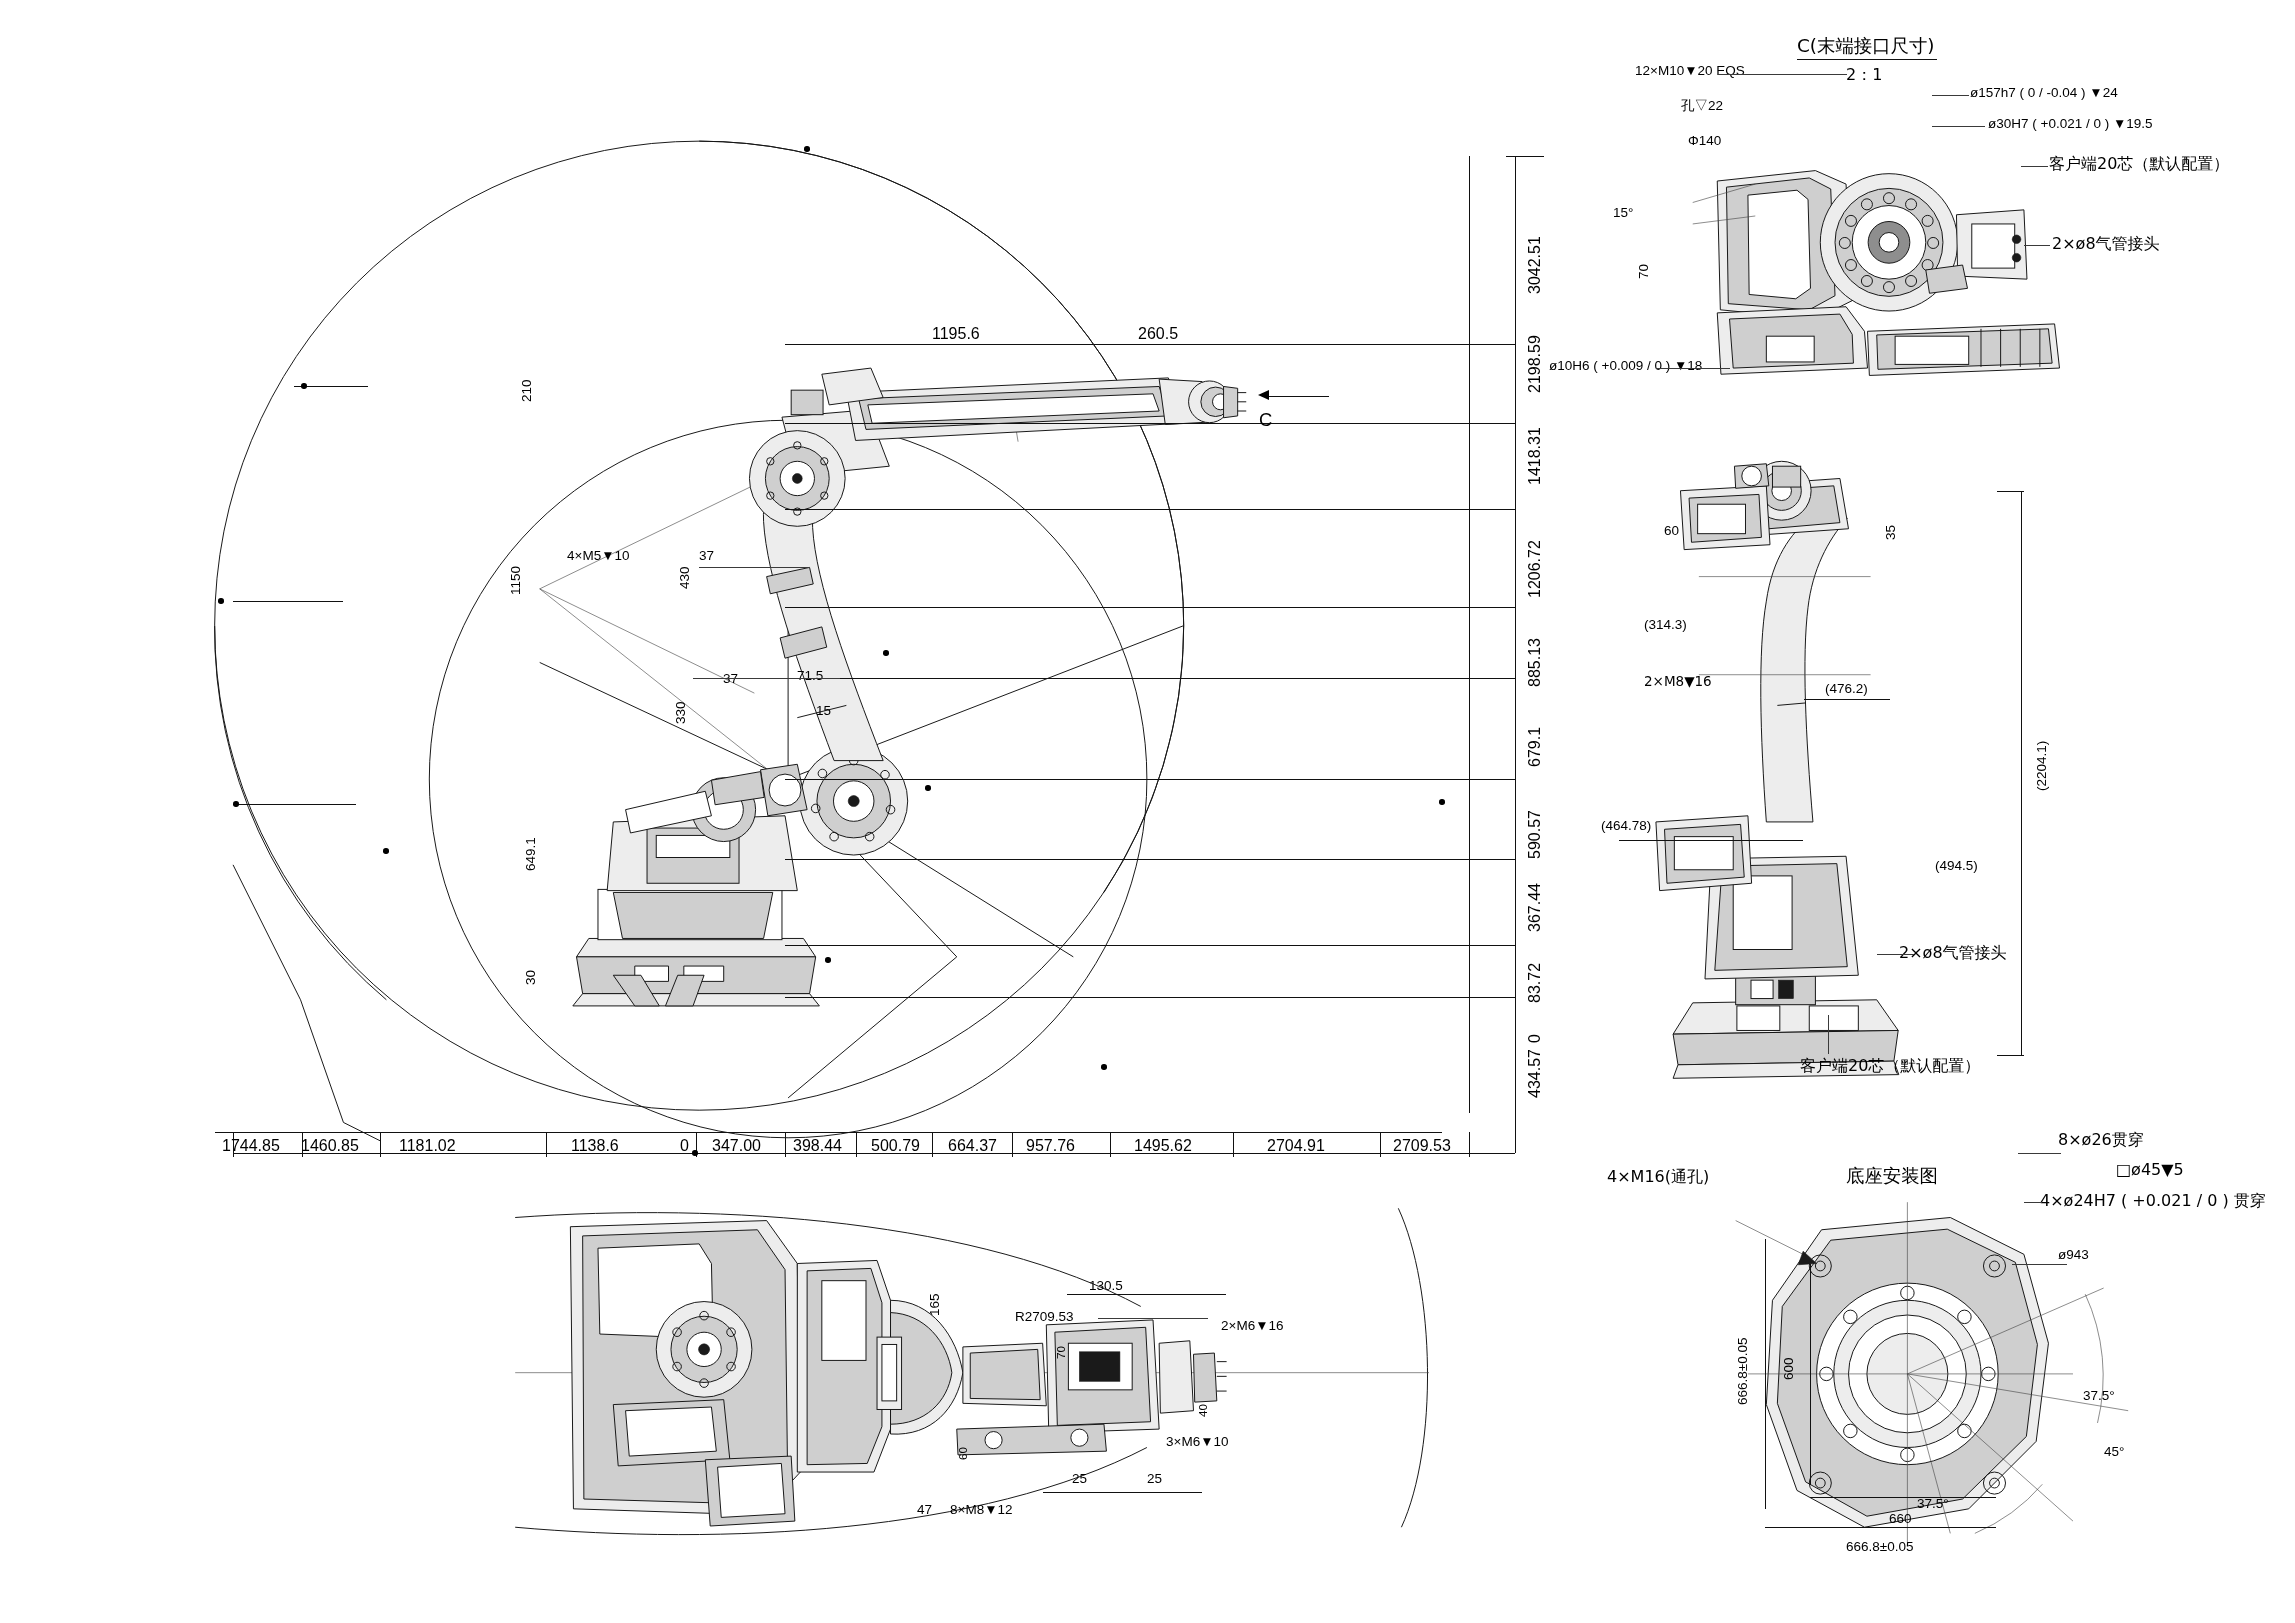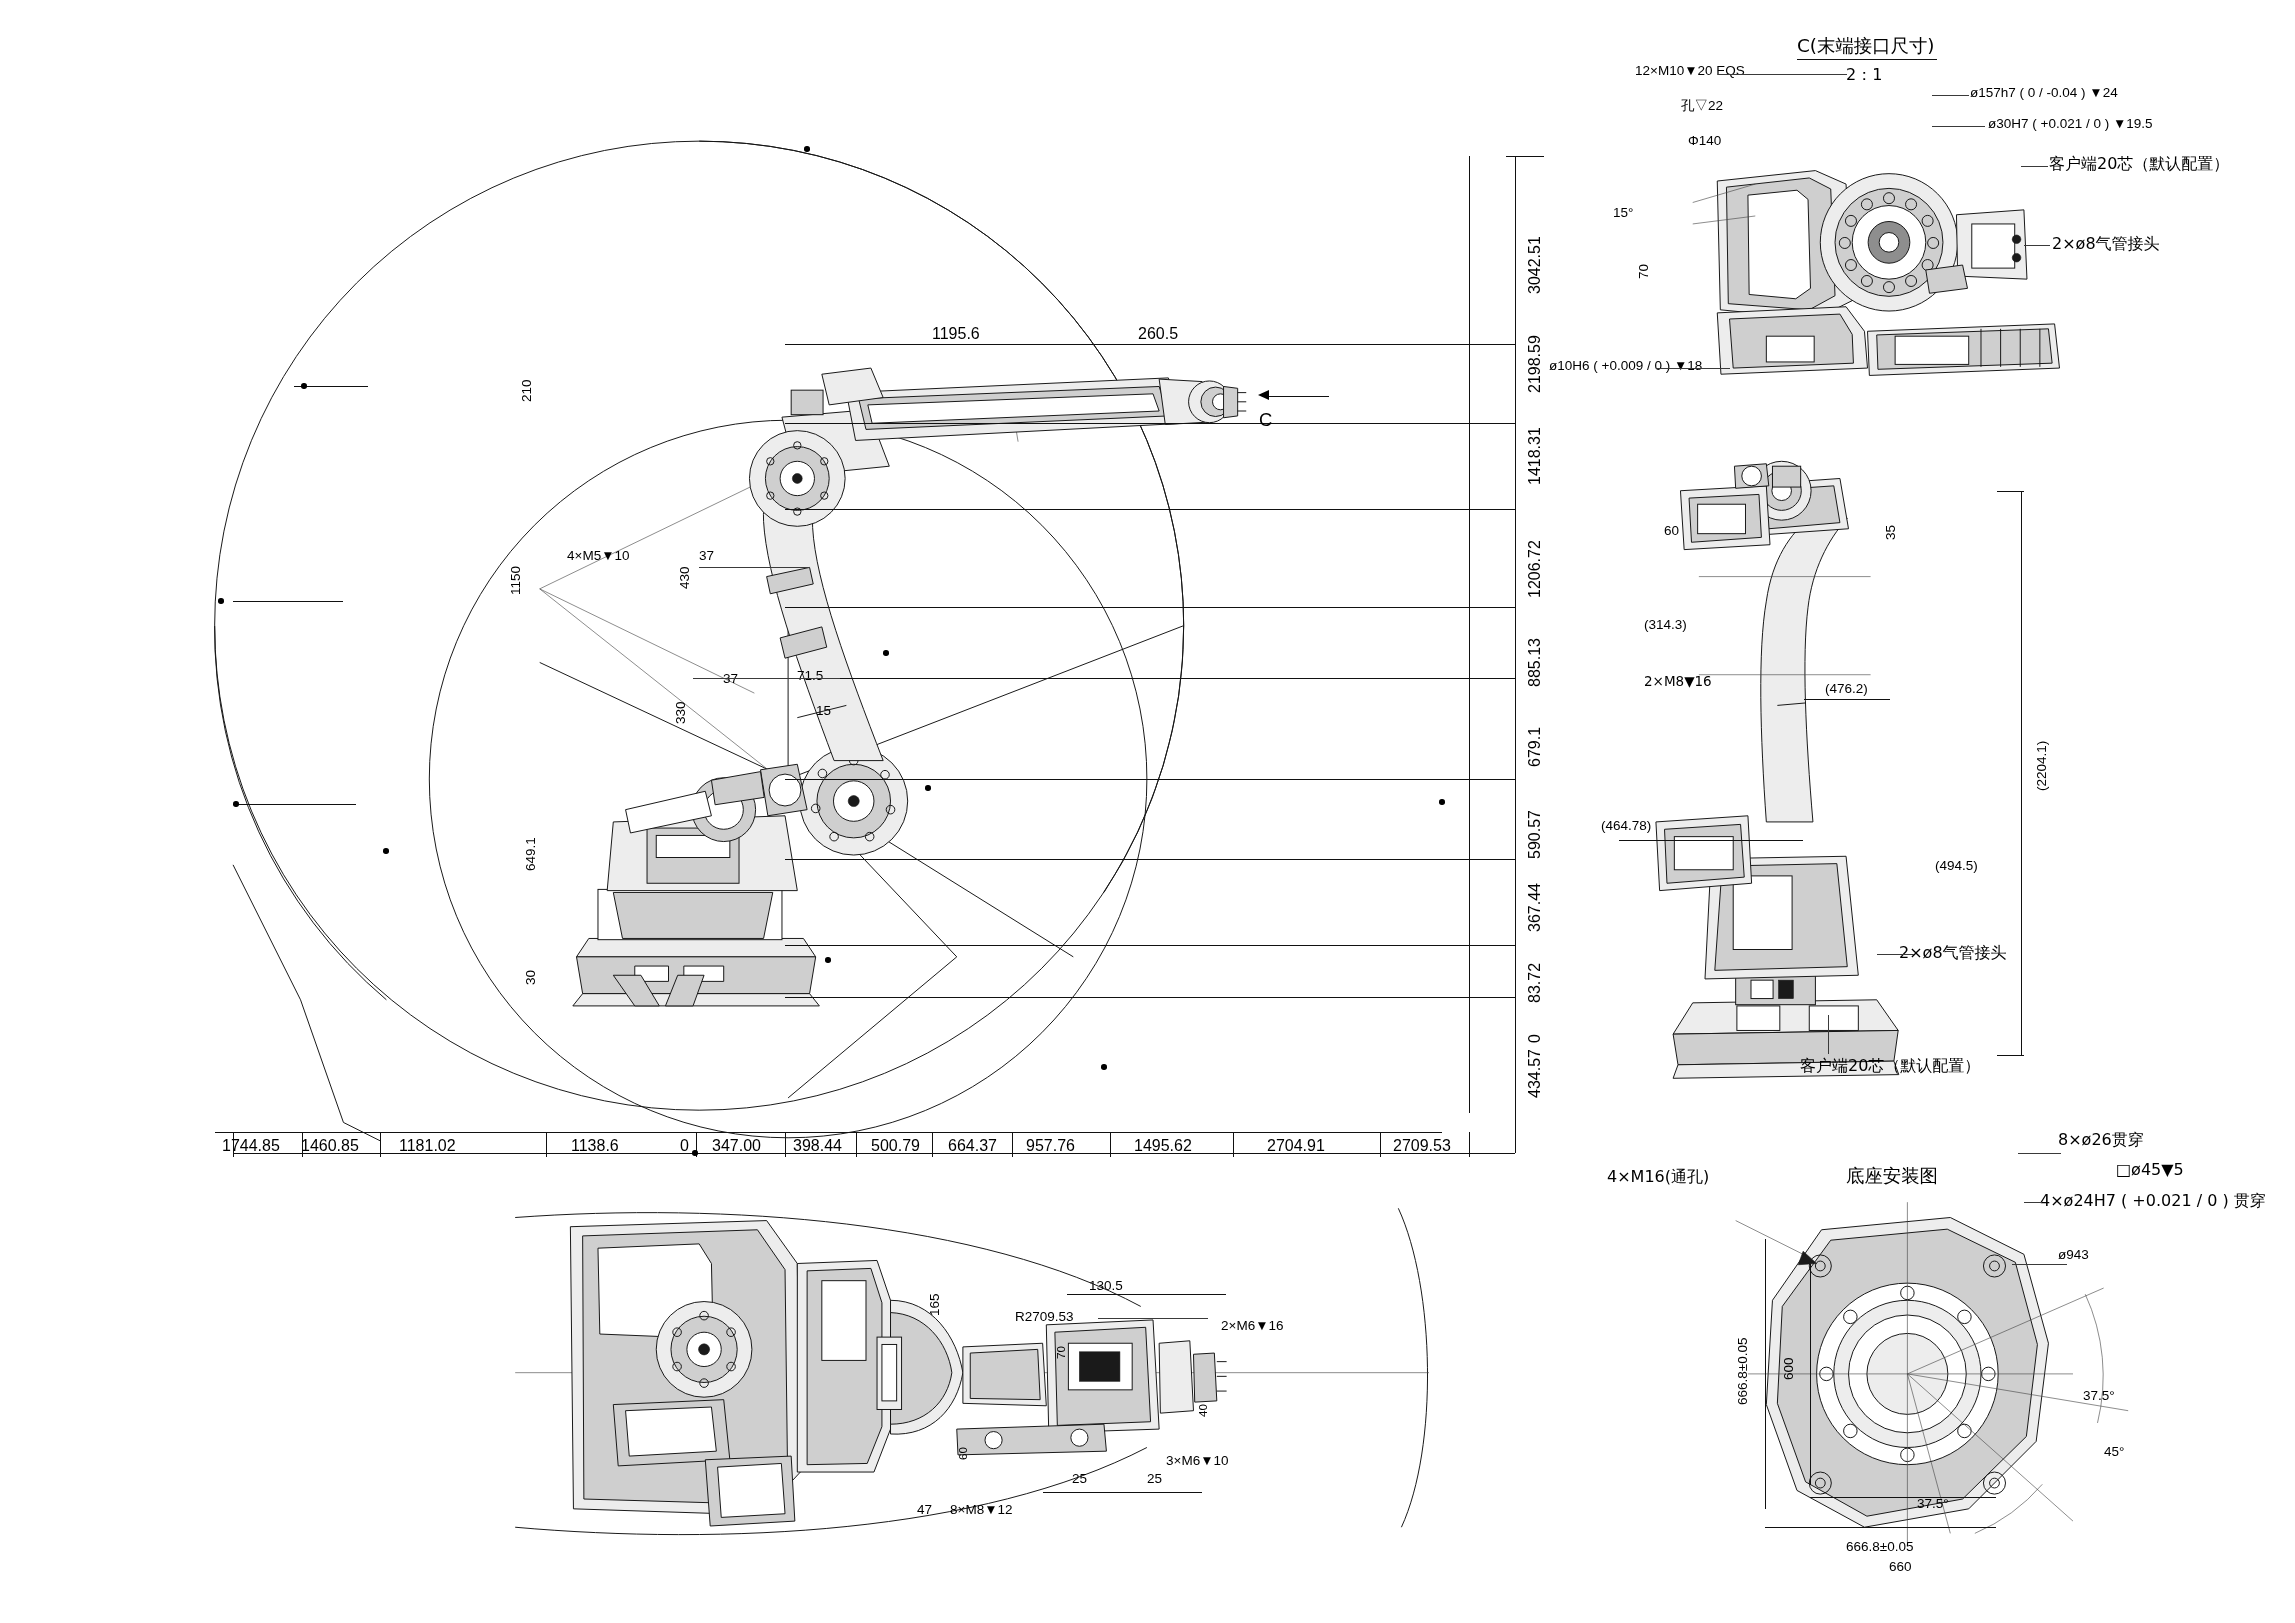--- a/index.html
+++ b/index.html
@@ -431,21 +431,21 @@
   <div class="lbl rot90 sm" style="left:928px; top:1316px;">165</div>
   <div class="lbl sm" style="left:1089px; top:1279px;">130.5</div>
   <div class="lbl sm" style="left:1015px; top:1310px;">R2709.53</div>
   <div class="lbl rot90 xs" style="left:1055px; top:1359px;">70</div>
   <div class="lbl rot90 xs" style="left:957px; top:1460px;">60</div>
   <div class="lbl rot90 xs" style="left:1197px; top:1417px;">40</div>
   <div class="lbl sm" style="left:917px; top:1503px;">47</div>
   <div class="lbl sm" style="left:1072px; top:1472px;">25</div>
   <div class="lbl sm" style="left:1147px; top:1472px;">25</div>
   <div class="lbl sm" style="left:1221px; top:1319px;">2×M6▼16</div>
-  <div class="lbl sm" style="left:1166px; top:1435px;margin-top:19px;">3×M6▼10</div>
+  <div class="lbl sm" style="left:1166px; top:1435px;">3×M6▼10</div>
   <div class="lbl sm" style="left:950px; top:1503px;">8×M8▼12</div>
 
   <div class="hline" style="left:1067px; top:1294px; width:159px;"></div>
   <div class="hline thin" style="left:1098px; top:1318px; width:110px;"></div>
   <div class="hline" style="left:1043px; top:1492px; width:159px;"></div>
 
   <svg width="2295" height="1623" viewBox="0 0 3742 2646">
 
     <path class="filllt" d="M 2970 2005 L 3180 1985 L 3300 2045 L 3340 2190
                              L 3320 2350 L 3210 2460 L 3040 2490 L 2930 2430
@@ -491,21 +491,21 @@
   </svg>
 
   <div class="lbl cn lg" style="left:1846px; top:1166px;">底座安装图</div>
   <div class="lbl cn" style="left:1607px; top:1169px;text-align:center;">4×M16(通孔)</div>
   <div class="lbl cn" style="left:2058px; top:1132px;">8×ø26贯穿</div>
   <div class="lbl cn" style="left:2116px; top:1162px;">□ø45▼5</div>
   <div class="lbl cn" style="left:2040px; top:1193px;">4×ø24H7 ( +0.021 / 0 ) 贯穿</div>
 
   <div class="lbl rot90 sm" style="left:1736px; top:1405px;">666.8±0.05</div>
   <div class="lbl rot90 sm" style="left:1782px; top:1380px;">600</div>
-  <div class="lbl sm" style="left:1889px; top:1560px;">660</div>
+  <div class="lbl sm" style="left:1889px; top:1512px;">660</div>
   <div class="lbl sm" style="left:1846px; top:1540px;">666.8±0.05</div>
   <div class="lbl sm" style="left:2058px; top:1248px;">ø943</div>
   <div class="lbl sm" style="left:2083px; top:1389px;">37.5°</div>
   <div class="lbl sm" style="left:1917px; top:1497px;">37.5°</div>
   <div class="lbl sm" style="left:2104px; top:1445px;">45°</div>
 
   <div class="vline" style="left:1765px; top:1239px; height:270px;"></div>
   <div class="vline" style="left:1810px; top:1264px; height:221px;"></div>
   <div class="hline" style="left:1810px; top:1497px; width:186px;"></div>
   <div class="hline" style="left:1765px; top:1527px; width:231px;"></div>

